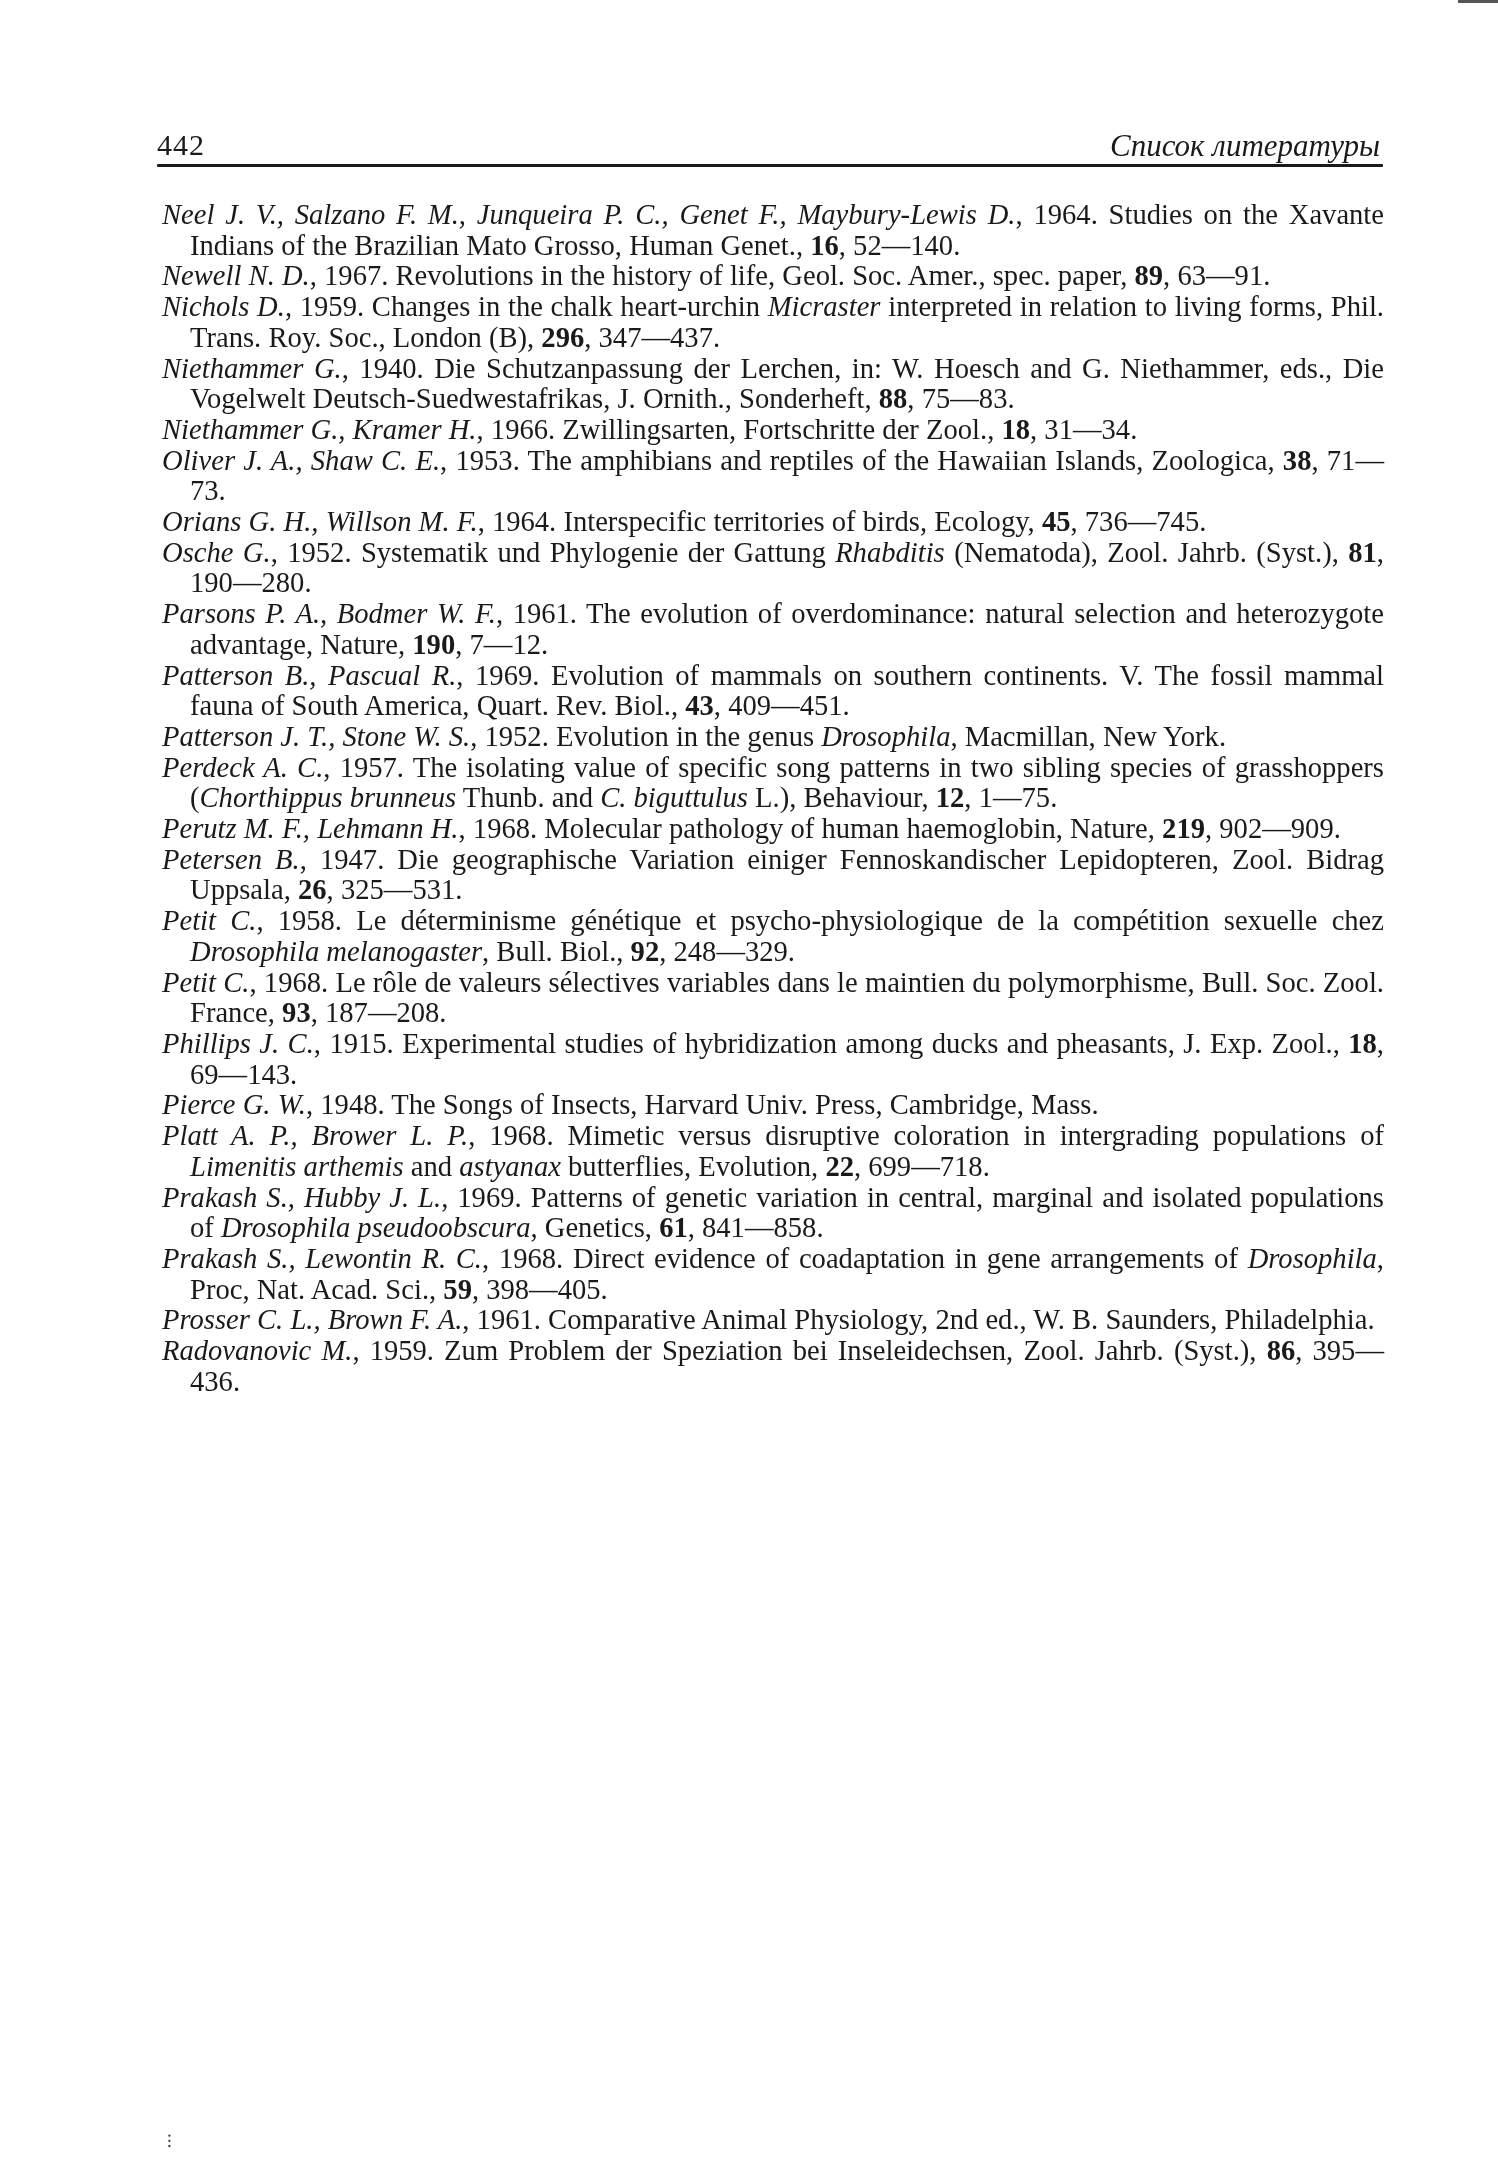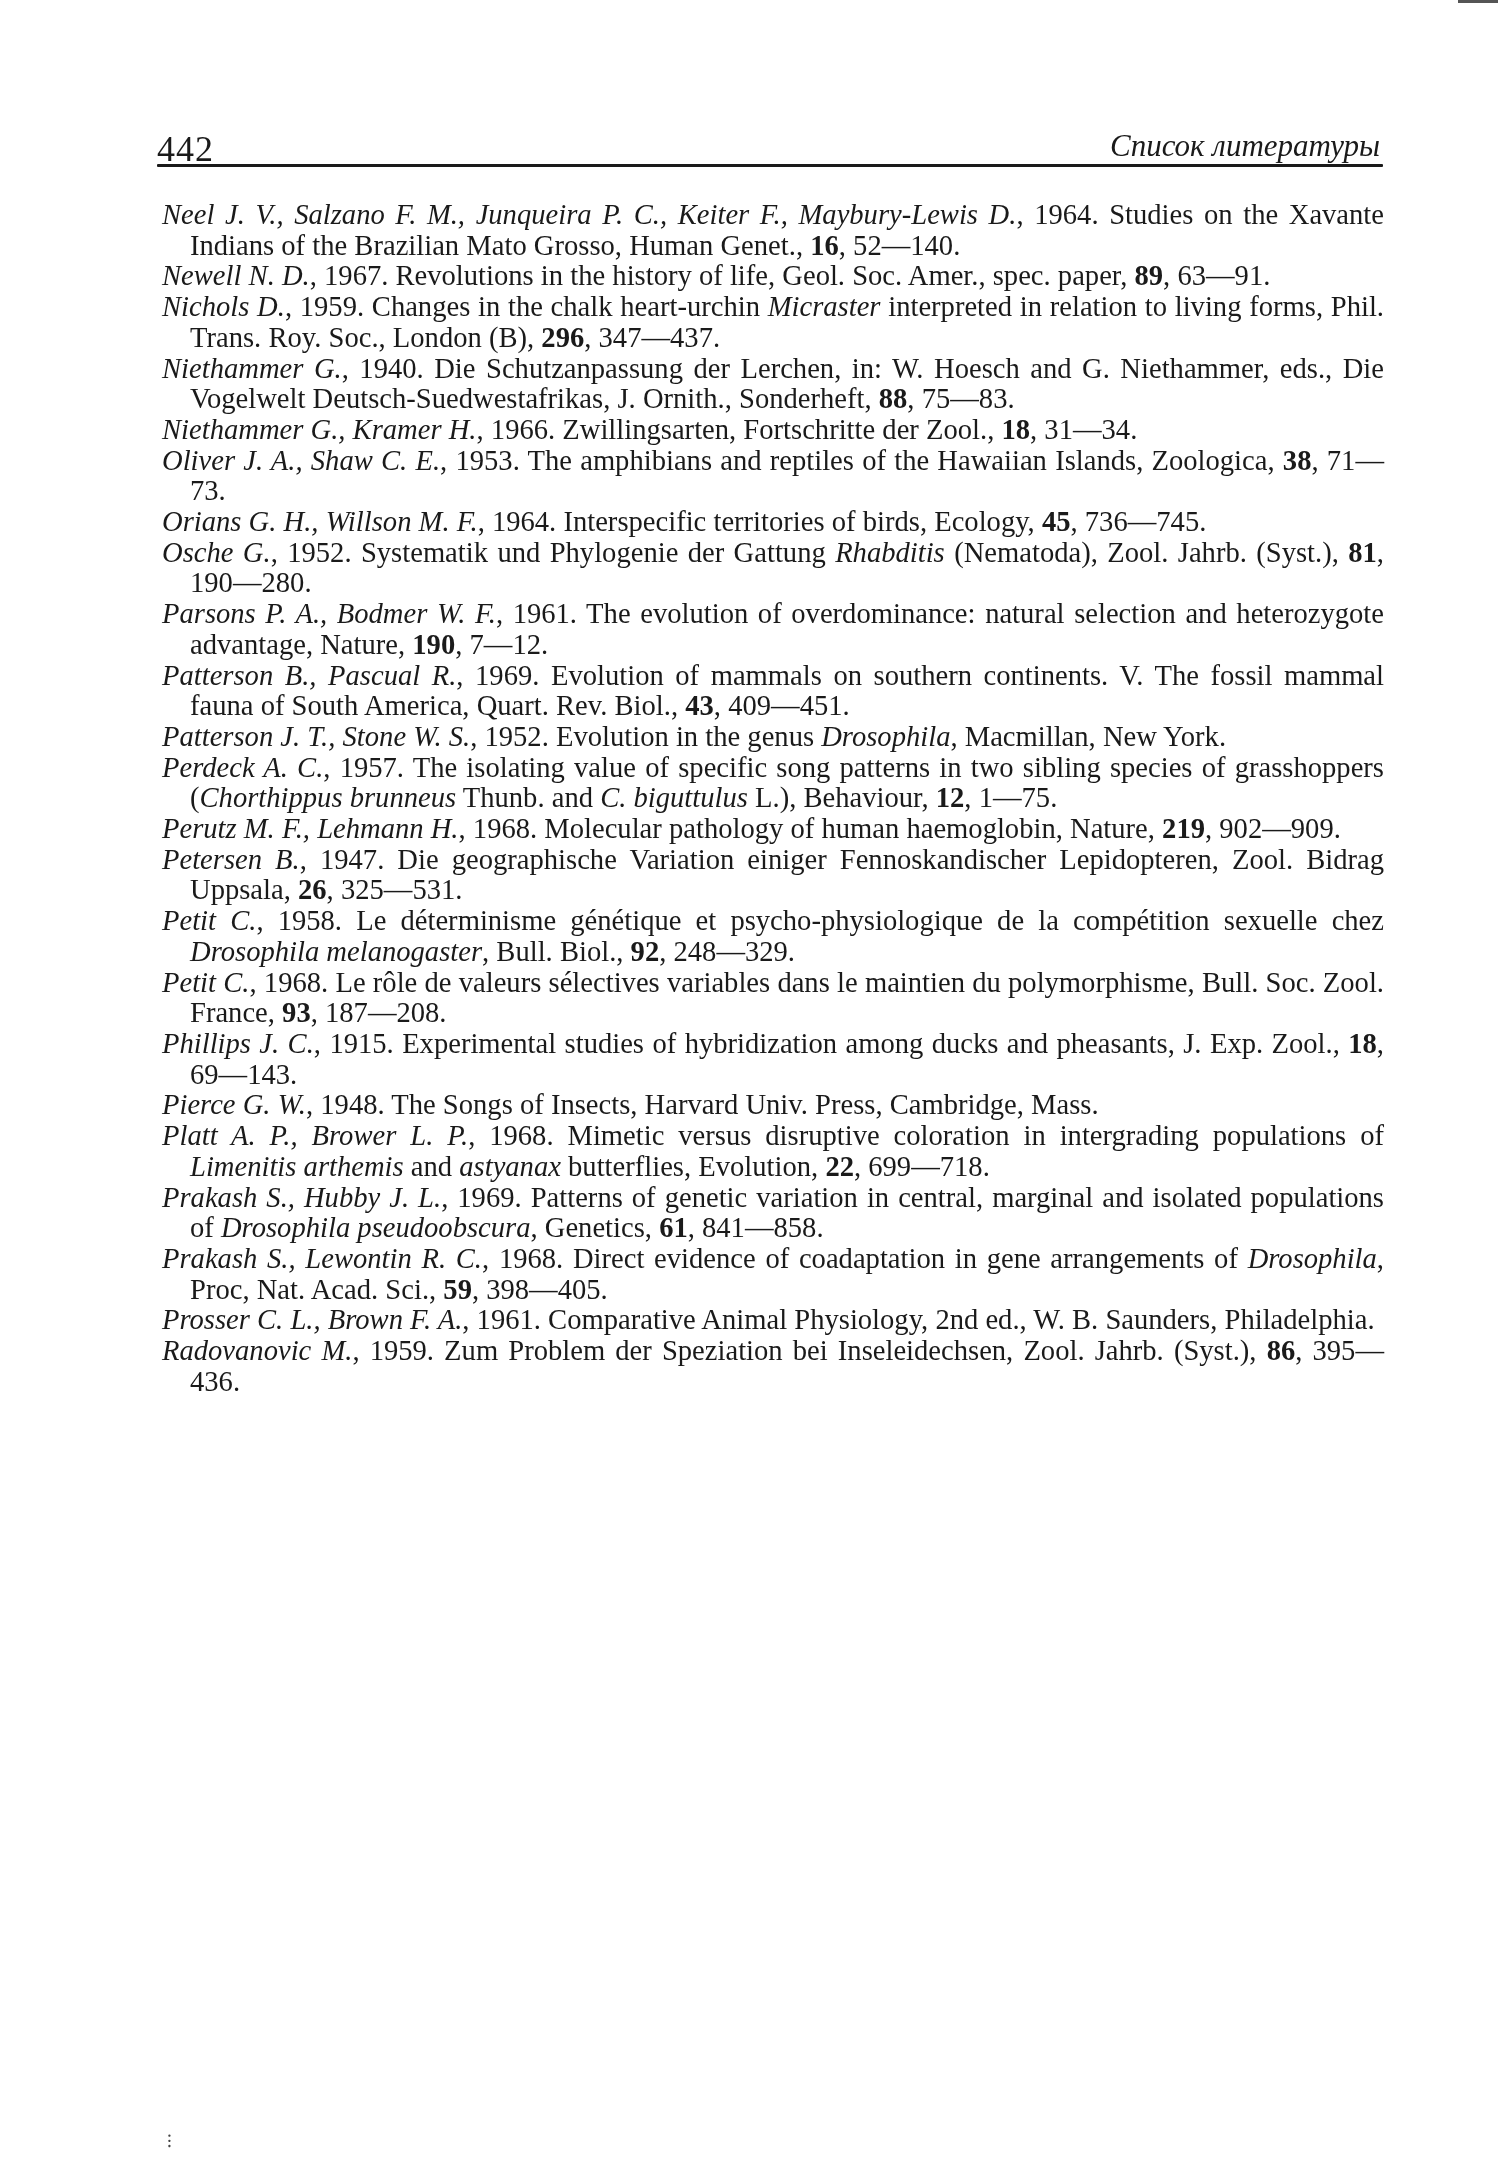--- a/index.html
+++ b/index.html
@@ -5,21 +5,21 @@
     html, body { margin: 0; padding: 0; background: #ffffff; }
     body {
       width: 1498px; height: 2160px; position: relative; overflow: hidden;
       font-family: "Liberation Serif", "DejaVu Serif", serif;
       color: #1a1a1a;
     }
     .page-header {
       position: absolute; left: 157px; top: 124px; width: 1223px; height: 50px;
     }
     .page-number {
-      position: absolute; left: 0; top: 4px; font-size: 36px; letter-spacing: 1px;
+      position: absolute; left: 0; top: 4px; font-size: 30px; letter-spacing: 1px;
     }
     .running-title {
       position: absolute; left: 17px; right: 0; top: 4px; text-align: right;
       font-size: 31px; font-style: italic;
     }
     .header-rule {
       position: absolute; left: 157px; top: 164px; width: 1226px; height: 3px;
       background: #1a1a1a; border-radius: 1px;
     }
     .refs {
@@ -46,21 +46,21 @@
 
 <div class="corner-mark"></div>
 
 <div class="page-header">
   <span class="page-number">442</span>
   <div class="running-title">Список литературы</div>
 </div>
 <div class="header-rule"></div>
 
 <div class="refs" id="refs">
-    <p class="ref"><i>Neel J. V., Salzano F. M., Junqueira P. C., Keiter F., Maybury-Lewis D.</i><span>, 1964. Studies on the Xavante Indians of the Brazilian Mato Grosso, Human Genet., </span><b>16</b><span>, 52—140.</span></p>
+    <p class="ref"><i>Neel J. V., Salzano F. M., Junqueira P. C., Genet F., Maybury-Lewis D.</i><span>, 1964. Studies on the Xavante Indians of the Brazilian Mato Grosso, Human Genet., </span><b>16</b><span>, 52—140.</span></p>
     <p class="ref"><i>Newell N. D.</i><span>, 1967. Revolutions in the history of life, Geol. Soc. Amer., spec. paper, </span><b>89</b><span>, 63—91.</span></p>
     <p class="ref"><i>Nichols D.</i><span>, 1959. Changes in the chalk heart-urchin </span><i>Micraster</i><span> interpreted in relation to living forms, Phil. Trans. Roy. Soc., London (B), </span><b>296</b><span>, 347—437.</span></p>
     <p class="ref"><i>Niethammer G.</i><span>, 1940. Die Schutzanpassung der Lerchen, in: W. Hoesch and G. Niethammer, eds., Die Vogelwelt Deutsch-Suedwestafrikas, J. Ornith., Sonderheft, </span><b>88</b><span>, 75—83.</span></p>
     <p class="ref"><i>Niethammer G., Kramer H.</i><span>, 1966. Zwillingsarten, Fortschritte der Zool., </span><b>18</b><span>, 31—34.</span></p>
     <p class="ref"><i>Oliver J. A., Shaw C. E.</i><span>, 1953. The amphibians and reptiles of the Hawaiian Islands, Zoologica, </span><b>38</b><span>, 71—73.</span></p>
     <p class="ref"><i>Orians G. H., Willson M. F.</i><span>, 1964. Interspecific territories of birds, Ecology, </span><b>45</b><span>, 736—745.</span></p>
     <p class="ref"><i>Osche G.</i><span>, 1952. Systematik und Phylogenie der Gattung </span><i>Rhabditis</i><span> (Nematoda), Zool. Jahrb. (Syst.), </span><b>81</b><span>, 190—280.</span></p>
     <p class="ref"><i>Parsons P. A., Bodmer W. F.</i><span>, 1961. The evolution of overdominance: natural selection and heterozygote advantage, Nature, </span><b>190</b><span>, 7—12.</span></p>
     <p class="ref"><i>Patterson B., Pascual R.</i><span>, 1969. Evolution of mammals on southern continents. V. The fossil mammal fauna of South America, Quart. Rev. Biol., </span><b>43</b><span>, 409—451.</span></p>
     <p class="ref"><i>Patterson J. T., Stone W. S.</i><span>, 1952. Evolution in the genus </span><i>Drosophila</i><span>, Macmillan, New York.</span></p>

